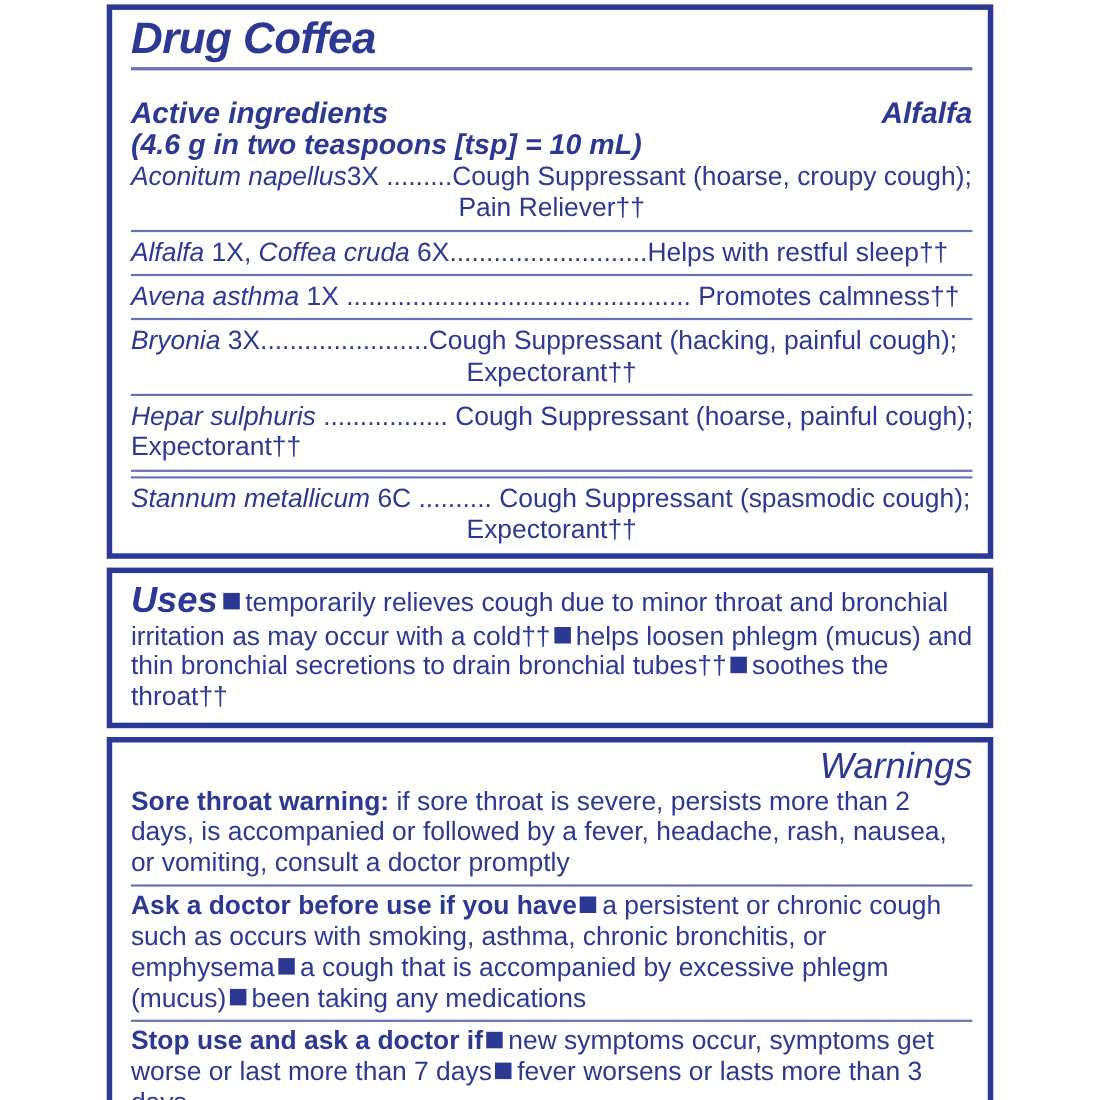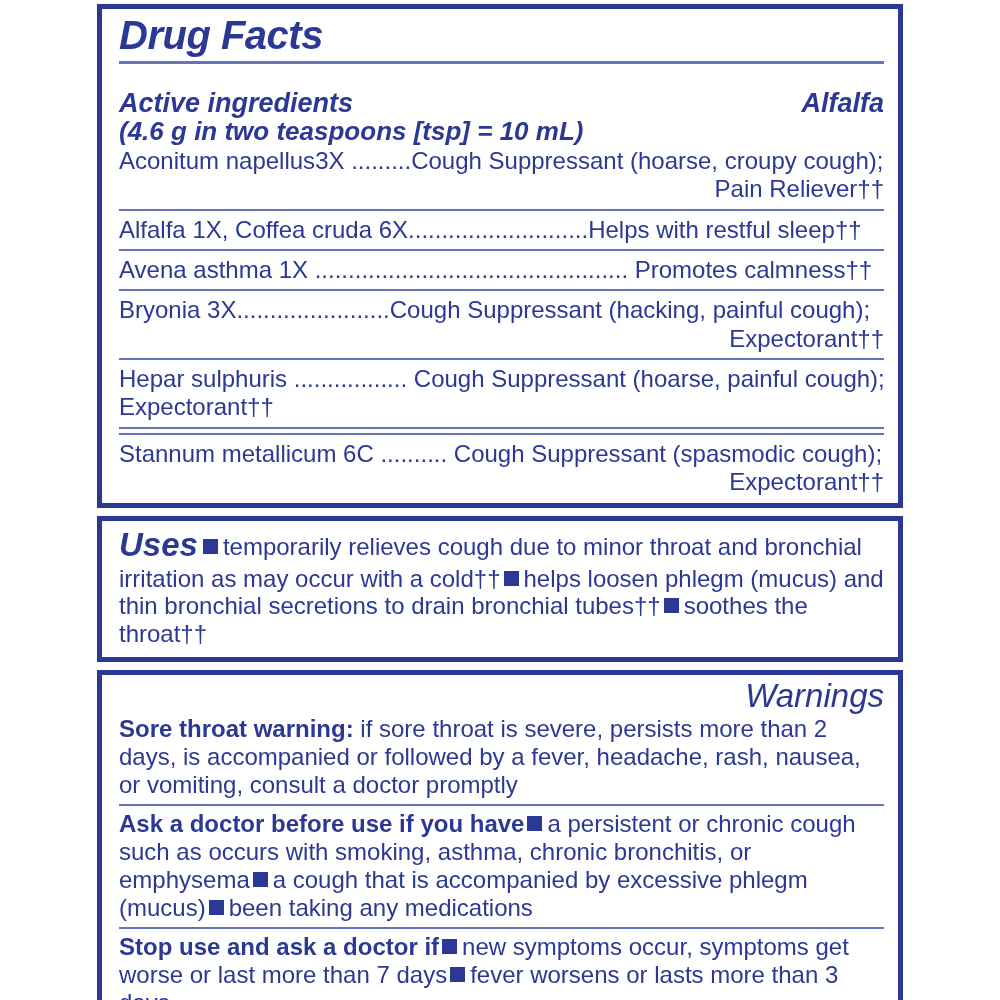--- a/index.html
+++ b/index.html
@@ -82,24 +82,24 @@
     font-size: 24px;
     line-height: 1.18;
     padding: 1px 0 1px 0;
   }
   .ing-line {
     display: block;
     white-space: nowrap;
   }
   .ing-line-right {
     display: block;
-    text-align: right;
+    text-align: center;
     white-space: nowrap;
   }
-  .sci { }
+  .sci { font-style: italic; }
   .leader { letter-spacing: 0px; }
 
   
   .uses-block {
     font-size: 24px;
     line-height: 1.16;
     padding: 3px 0 3px 0;
   }
   .hd-uses {
     font-size: 33px;
@@ -140,21 +140,21 @@
   }
 </style>
 </head>
 <body>
 
 <div id="label-root">
 
   <div class="panel">
     <div class="pad">
 
-      <div class="title">Drug Facts</div>
+      <div class="title">Drug Coffea</div>
       <div class="rule-title"></div>
 
       <div class="ai-header">
         <span>Active ingredients</span>
         <span>Alfalfa</span>
       </div>
       <div class="ai-sub">(4.6 g in two teaspoons [tsp] = 10 mL)</div>
 
       <div class="ing-row">
         <span class="ing-line">

